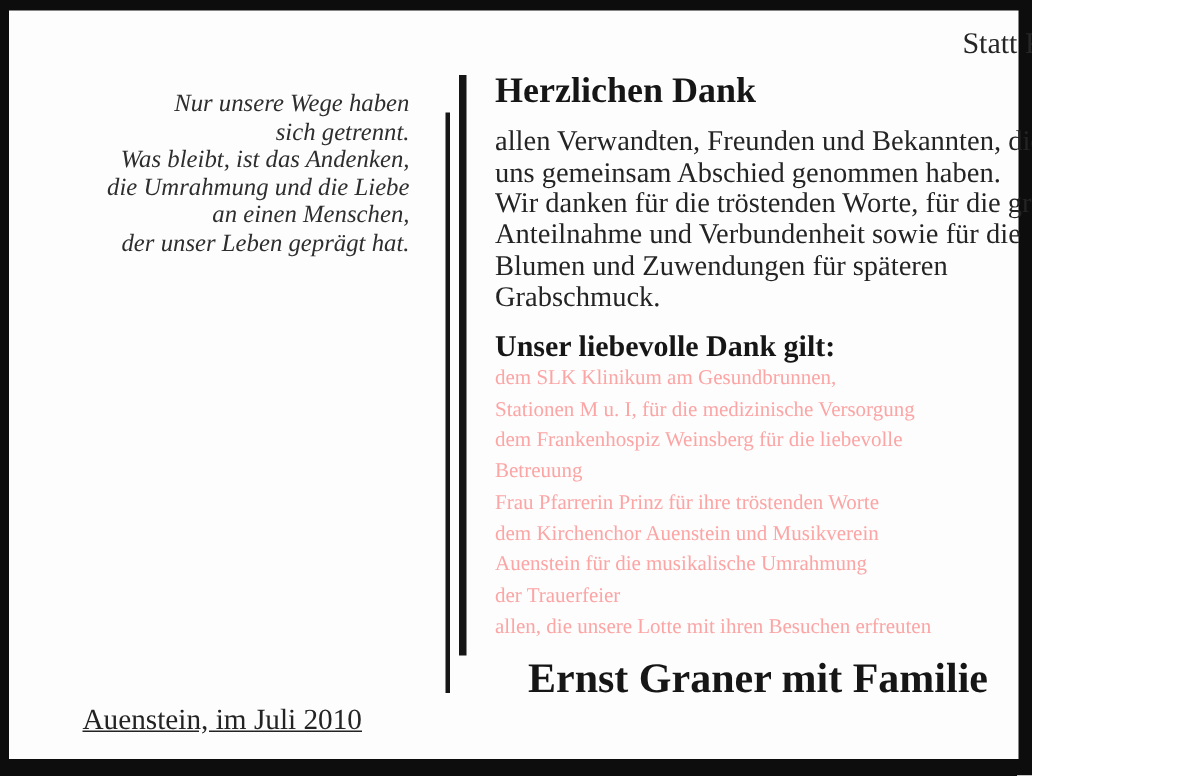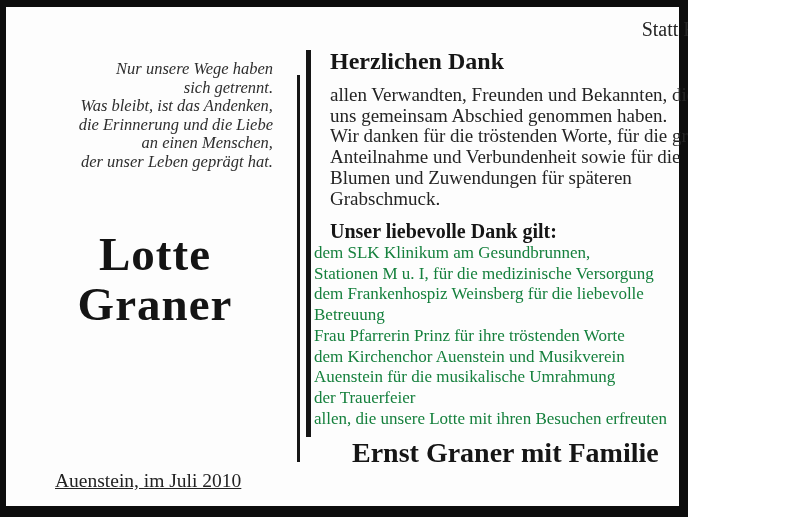--- a/index.html
+++ b/index.html
@@ -79,50 +79,48 @@
     line-height: 20.7px;
     color: #242424;
   }
   .special-heading {
     top: 220px; left: 330px;
     font-size: 20px;
     font-weight: bold;
     color: #161616;
   }
   .special {
-    top: 243px; left: 314px; width: 455px;
-    font-size: 17px;
+    top: 243px; left: 330px; width: 455px;
+    font-size: 14px;
     line-height: 20.7px;
-    color: #15803d;
+    color: #fca5a5;
   }
   .closing {
     top: 437px; left: 330px;
     font-size: 28px;
     font-weight: bold;
     color: #161616;
     margin-left: 22px;
   }
 </style>
 </head>
 <body>
 
 <div class="page">
   <div class="paper"></div>
 
   <div class="abs corner-note">Statt Karten!</div>
 
   <div class="abs poem pre">Nur unsere Wege haben
 sich getrennt.
 Was bleibt, ist das Andenken,
-die Erinnerung und die Liebe
+die Umrahmung und die Liebe
 an einen Menschen,
 der unser Leben geprägt hat.</div>
 
-  <div class="abs name pre">Lotte
-Graner</div>
 
 
   <div class="abs place-date">Auenstein, im Juli 2010</div>
 
   <div class="abs rule-thin"></div>
   <div class="abs rule-thick"></div>
 
   <div class="abs intro pre">allen Verwandten, Freunden und Bekannten, die mit
 uns gemeinsam Abschied genommen haben.
 Wir danken für die tröstenden Worte, für die große

